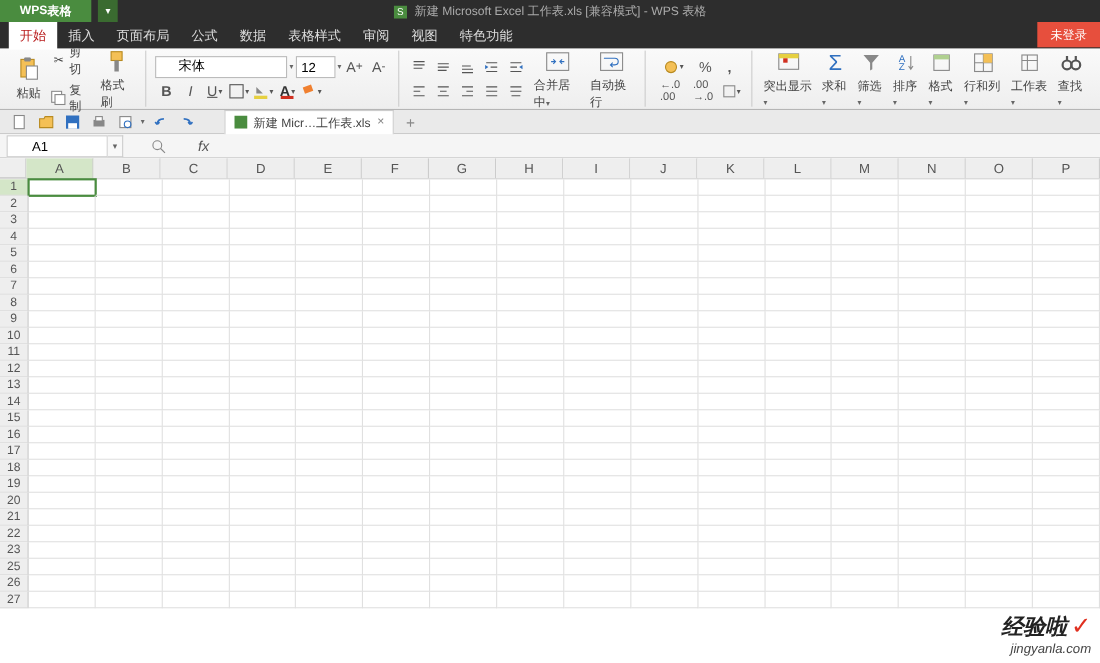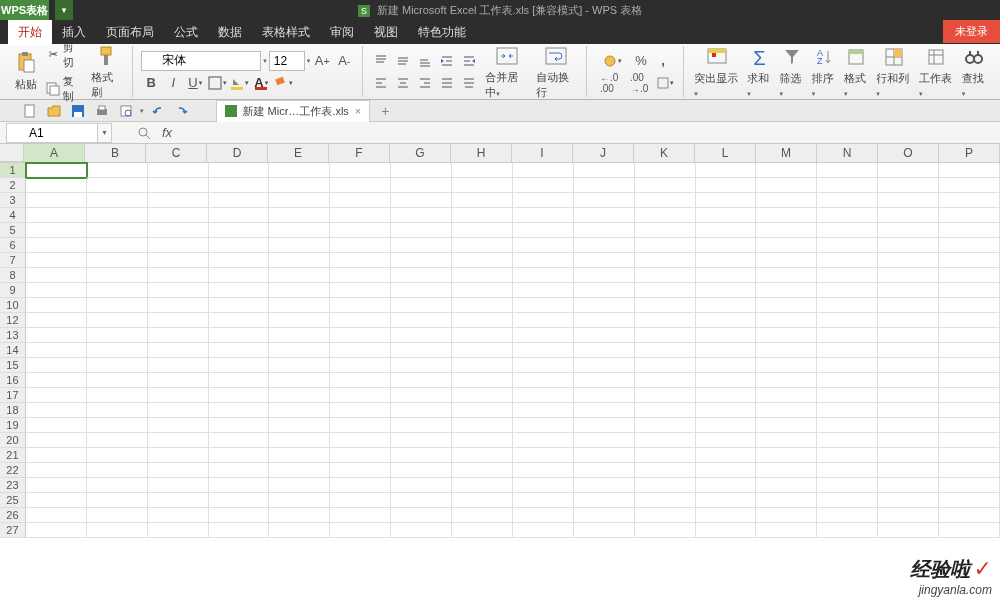--- a/index.html
+++ b/index.html
@@ -1,20 +1,20 @@
 <!DOCTYPE html>
 <html><head>
 <meta charset="utf-8">
 <style>
 * { box-sizing: border-box; margin: 0; padding: 0; font-family: "Microsoft YaHei", Arial, sans-serif; }
 body { width: 1000px; height: 603px; background: #fff; overflow: hidden; position: relative; font-size: 12px; }
 
 
 .title-bar { height: 20px; background: #2d2d2d; display: flex; align-items: center; color: #ccc; position: relative; }
-.wps-logo { background: #4a8c3f; color: #fff; padding: 0 1px; height: 20px; display: flex; align-items: center; font-size: 11px; font-weight: bold; }
+.wps-logo { background: #4a8c3f; color: #fff; padding: 0 18px; height: 20px; display: flex; align-items: center; font-size: 11px; font-weight: bold; }
 .wps-dd { background: #3a6b30; width: 18px; height: 20px; display: flex; align-items: center; justify-content: center; margin-left: 6px; color: #fff; font-size: 9px; }
 .title-center { position: absolute; left: 0; right: 0; text-align: center; color: #aaa; font-size: 11px; pointer-events: none; }
 .title-center svg { vertical-align: middle; margin-right: 4px; }
 
 
 .menu-bar { height: 24px; background: #2d2d2d; display: flex; align-items: center; padding: 0 8px; position: relative; }
 .menu-item { color: #ddd; padding: 4px 10px; font-size: 12px; cursor: pointer; }
 .menu-item.active { background: #fff; color: #b91c1c; }
 .login-badge { position: absolute; right: 0; top: 0; background: #e74f3d; color: #fff; padding: 4px 12px; font-size: 11px; }
 
@@ -29,32 +29,32 @@
 .small-btn .ico { width: 16px; height: 16px; display: flex; align-items: center; justify-content: center; }
 .vstack { display: flex; flex-direction: column; gap: 2px; padding: 2px; }
 .hstack { display: flex; gap: 2px; align-items: center; }
 .font-name { width: 120px; height: 20px; border: 1px solid #bbb; background: #fff; padding: 0 20px; font-size: 12px; }
 .font-size { width: 36px; height: 20px; border: 1px solid #bbb; background: #fff; padding: 0 4px; font-size: 12px; }
 .tb-btn { width: 20px; height: 20px; display: flex; align-items: center; justify-content: center; cursor: pointer; color: #555; font-size: 13px; }
 .tb-btn .tri { font-size: 7px; margin-left: 1px; }
 .dd { font-size: 7px; color: #666; }
 
 
-.quick-bar { height: 22px; background: #eaeaea; border-bottom: 1px solid #c8c8c8; display: flex; align-items: center; padding: 0 20px; gap: 4px; }
+.quick-bar { height: 22px; background: #eaeaea; border-bottom: 1px solid #c8c8c8; display: flex; align-items: center; padding: 0 8px; gap: 4px; }
 .qbtn { width: 20px; height: 18px; display: flex; align-items: center; justify-content: center; cursor: pointer; }
 .doc-tab { display: flex; align-items: center; height: 22px; background: #fff; border: 1px solid #ccc; border-bottom: none; padding: 0 8px; font-size: 11px; color: #444; margin-left: 20px; gap: 6px; }
 .doc-tab .x { color: #888; cursor: pointer; }
 .plus-tab { width: 22px; display: flex; align-items: center; justify-content: center; color: #888; cursor: pointer; font-size: 14px; }
 
 
 .formula-bar { height: 22px; background: #f5f5f5; border-bottom: 1px solid #c8c8c8; display: flex; align-items: center; }
 .name-box { width: 92px; height: 20px; border: 1px solid #ccc; background: #fff; padding: 0 22px; font-size: 12px; display: flex; align-items: center; }
 .name-dd { width: 14px; height: 20px; border: 1px solid #ccc; border-left: none; background: #f8f8f8; display: flex; align-items: center; justify-content: center; font-size: 8px; color: #666; }
 .fx-btn { width: 24px; display: flex; align-items: center; justify-content: center; color: #666; font-size: 12px; font-style: italic; cursor: pointer; }
-.fx-sym { font-style: italic; font-size: 13px; color: #555; margin-left: 6px; }
+.fx-sym { font-style: italic; font-size: 13px; color: #555; margin-left: 24px; }
 .formula-in { flex: 1; height: 20px; border: none; background: transparent; padding: 0 4px; }
 
 
 .sheet { position: absolute; top: 144px; left: 0; right: 0; bottom: 0; background: #fff; }
 .col-headers { display: flex; height: 19px; border-bottom: 1px solid #ccc; }
 .corner { width: 26px; background: #eee; border-right: 1px solid #ccc; border-bottom: 1px solid #ccc; }
 .col-h { width: 61px; background: #eee; border-right: 1px solid #ccc; text-align: center; font-size: 12px; color: #555; line-height: 19px; font-family: Arial; }
 .col-h.sel { background: #d4e6c8; }
 .rows { display: flex; flex-direction: column; }
 .row { display: flex; height: 15px; }
@@ -677,20 +677,39 @@
         <div class="cell"></div>
         <div class="cell"></div>
         <div class="cell"></div>
         <div class="cell"></div>
         <div class="cell"></div>
         <div class="cell"></div>
         <div class="cell"></div>
         <div class="cell"></div>
       </div>
       <div class="row">
+        <div class="row-h">11</div>
+        <div class="cell"></div>
+        <div class="cell"></div>
+        <div class="cell"></div>
+        <div class="cell"></div>
+        <div class="cell"></div>
+        <div class="cell"></div>
+        <div class="cell"></div>
+        <div class="cell"></div>
+        <div class="cell"></div>
+        <div class="cell"></div>
+        <div class="cell"></div>
+        <div class="cell"></div>
+        <div class="cell"></div>
+        <div class="cell"></div>
+        <div class="cell"></div>
+        <div class="cell"></div>
+      </div>
+      <div class="row">
         <div class="row-h">12</div>
         <div class="cell"></div>
         <div class="cell"></div>
         <div class="cell"></div>
         <div class="cell"></div>
         <div class="cell"></div>
         <div class="cell"></div>
         <div class="cell"></div>
         <div class="cell"></div>
         <div class="cell"></div>

